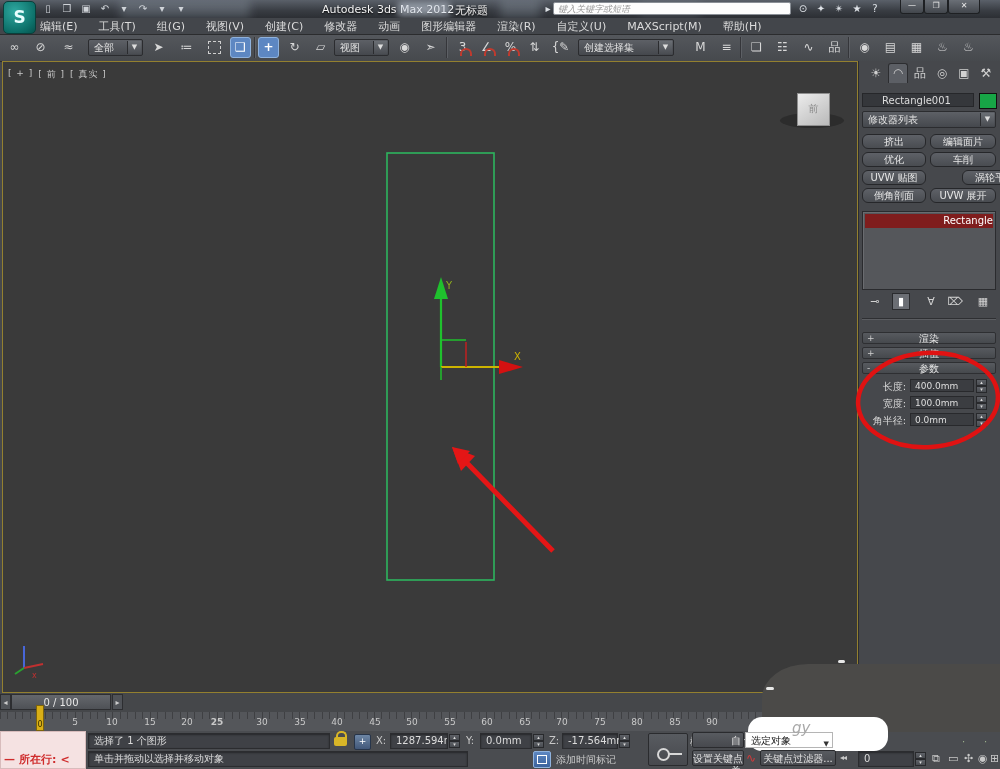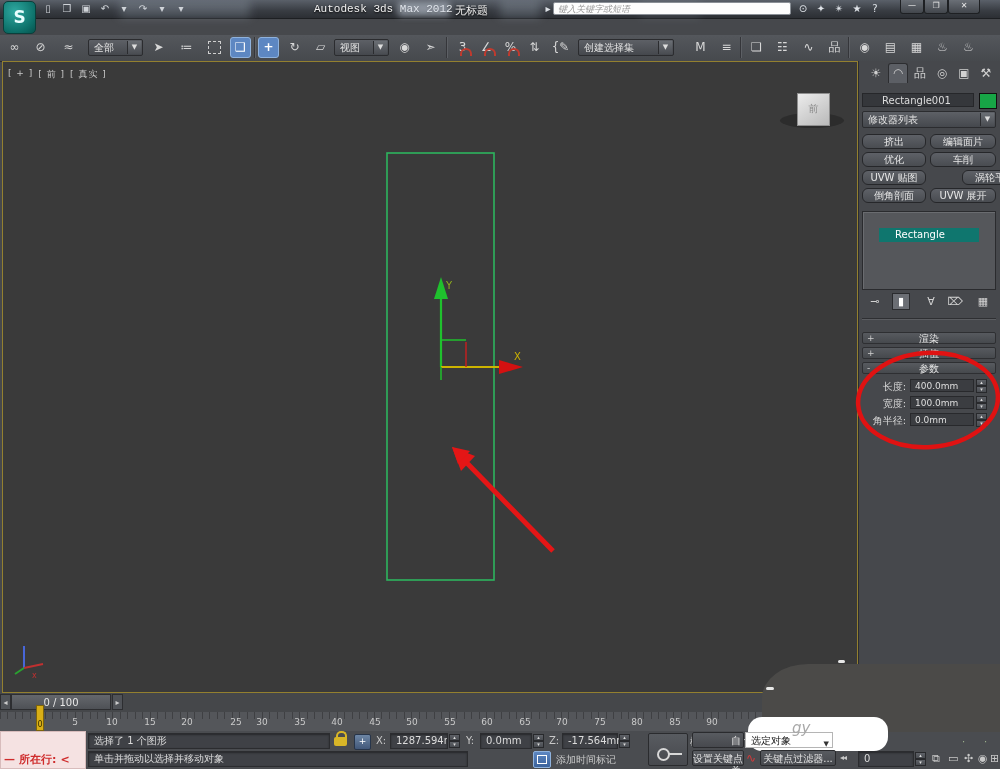--- a/index.html
+++ b/index.html
@@ -52,21 +52,21 @@
   .ctab{top:63px;width:20px;height:20px;text-align:center;line-height:20px;font-size:12px;color:#d0d0d0;}
   .ctab.on{background:#5c5f65;border:1px solid #2c2d30;border-bottom:none;border-radius:3px 3px 0 0;box-sizing:border-box;line-height:18px;}
   .namefield{left:862px;top:93px;width:112px;height:14px;background:#35373b;border:1px solid #26272a;
     color:#dddddd;font-size:10px;line-height:13px;padding-left:19px;box-sizing:border-box;}
   .swatch{left:979px;top:93px;width:16px;height:14px;background:#17a546;border:1px solid #111;}
   .modlist{left:862px;top:111px;width:134px;height:17px;}
   .mbtn{background:linear-gradient(#5e6167,#494c51);border:1px solid #26272a;border-radius:6px;height:15px;
     color:#e6e6e6;font-size:10px;text-align:center;line-height:14px;box-sizing:border-box;}
   .stack{left:862px;top:211px;width:134px;height:79px;background:#55575b;border:1px solid #2a2b2e;
     box-shadow:inset 1px 1px 0 #6a6c70;box-sizing:border-box;}
-  .stackrow{margin:16px;height:14px;background:#0f766e;color:#fff;font-size:10px;line-height:14px;padding-left:16px;}
+  .stackrow{margin:2px;height:14px;background:#7f1d1d;color:#fff;font-size:10px;line-height:14px;padding-left:16px;text-align:right;}
   .sticon{top:293px;width:18px;height:17px;text-align:center;line-height:17px;font-size:11px;color:#d2d2d2;}
   .sticon.pressed{background:#6b6e74;border:1px solid #2a2b2e;box-sizing:border-box;line-height:15px;color:#fff;}
   .rollout{left:862px;width:134px;height:12px;background:linear-gradient(#575a5f,#46494d);
     border:1px solid #2e2f32;border-radius:2px;color:#e3e3e3;font-size:10px;line-height:11px;text-align:center;box-sizing:border-box;}
   .rollout .pm{position:absolute;left:4px;top:0;font-size:9px;color:#cfcfcf;}
   .prow-label{width:44px;text-align:right;color:#d8d8d8;font-size:10px;}
   .pfield{left:910px;width:64px;height:13px;background:#3b3d41;border:1px solid #28292c;color:#dedede;
     font-size:9px;line-height:12px;padding-left:4px;box-sizing:border-box;}
   .spin{left:976px;width:11px;height:13px;display:flex;flex-direction:column;}
   .spin i{flex:1;background:linear-gradient(#5e6167,#494c51);border:1px solid #28292c;font-size:5px;
@@ -129,34 +129,48 @@
   <div class="abs qat">
     <span>▯</span>
     <span>❒</span>
     <span>▣</span>
     <span>↶</span>
     <span>▾</span>
     <span>↷</span>
     <span>▾</span>
     <span>▾</span>
   </div>
-  <div class="abs title-text" style="left:314px;font-family:Liberation Mono, monospace;">Autodesk 3ds Max  2012</div>
+  <div class="abs title-text" style="left:322px;">Autodesk 3ds Max  2012</div>
   <div class="abs blurpatch"></div>
   <div class="abs title-text" style="left:455px;">无标题</div>
   <div class="abs tb-ico" style="left:540px;">▸</div>
   <div class="abs search">键入关键字或短语</div>
   <div class="abs tb-ico" style="left:795px;">⊙</div>
   <div class="abs tb-ico" style="left:813px;">✦</div>
   <div class="abs tb-ico" style="left:831px;">✴</div>
   <div class="abs tb-ico" style="left:849px;">★</div>
   <div class="abs tb-ico" style="left:867px;">?</div>
   <div class="abs winbtn" style="left:900px;width:22px;">—</div>
   <div class="abs winbtn" style="left:924px;width:22px;">❐</div>
   <div class="abs winbtn" style="left:948px;width:30px;">✕</div>
 
+  <div class="abs menubar">
+    <span>编辑(E)</span>
+    <span>工具(T)</span>
+    <span>组(G)</span>
+    <span>视图(V)</span>
+    <span>创建(C)</span>
+    <span>修改器</span>
+    <span>动画</span>
+    <span>图形编辑器</span>
+    <span>渲染(R)</span>
+    <span>自定义(U)</span>
+    <span>MAXScript(M)</span>
+    <span>帮助(H)</span>
+  </div>
 
   <div class="abs toolbar">
     <div class="abs ticon" style="left:4px;">∞</div>
     <div class="abs ticon" style="left:30px;">⊘</div>
     <div class="abs ticon" style="left:58px;">≈</div>
     <div class="abs dd" style="left:88px;top:4px;width:55px;">
       <span>全部</span><span class="arrow">▼</span>
     </div>
     <div class="abs ticon" style="left:148px;">➤</div>
     <div class="abs ticon" style="left:176px;">≔</div>
@@ -312,21 +326,21 @@
   <div class="abs tsbtn" style="left:0;">◂</div>
   <div class="abs tslider">0 / 100</div>
   <div class="abs tsbtn" style="left:112px;">▸</div>
 
   <div class="abs ruler"></div>
   <div class="abs fmarker">0</div>
   <span class="abs rlabel" style="left:75px;">5</span>
   <span class="abs rlabel" style="left:112px;">10</span>
   <span class="abs rlabel" style="left:150px;">15</span>
   <span class="abs rlabel" style="left:187px;">20</span>
-  <span class="abs rlabel" style="left:236px;">25</span>
+  <span class="abs rlabel" style="left:217px;font-weight:bold;">25</span>
   <span class="abs rlabel" style="left:262px;">30</span>
   <span class="abs rlabel" style="left:300px;">35</span>
   <span class="abs rlabel" style="left:337px;">40</span>
   <span class="abs rlabel" style="left:375px;">45</span>
   <span class="abs rlabel" style="left:412px;">50</span>
   <span class="abs rlabel" style="left:450px;">55</span>
   <span class="abs rlabel" style="left:487px;">60</span>
   <span class="abs rlabel" style="left:525px;">65</span>
   <span class="abs rlabel" style="left:562px;">70</span>
   <span class="abs rlabel" style="left:600px;">75</span>

